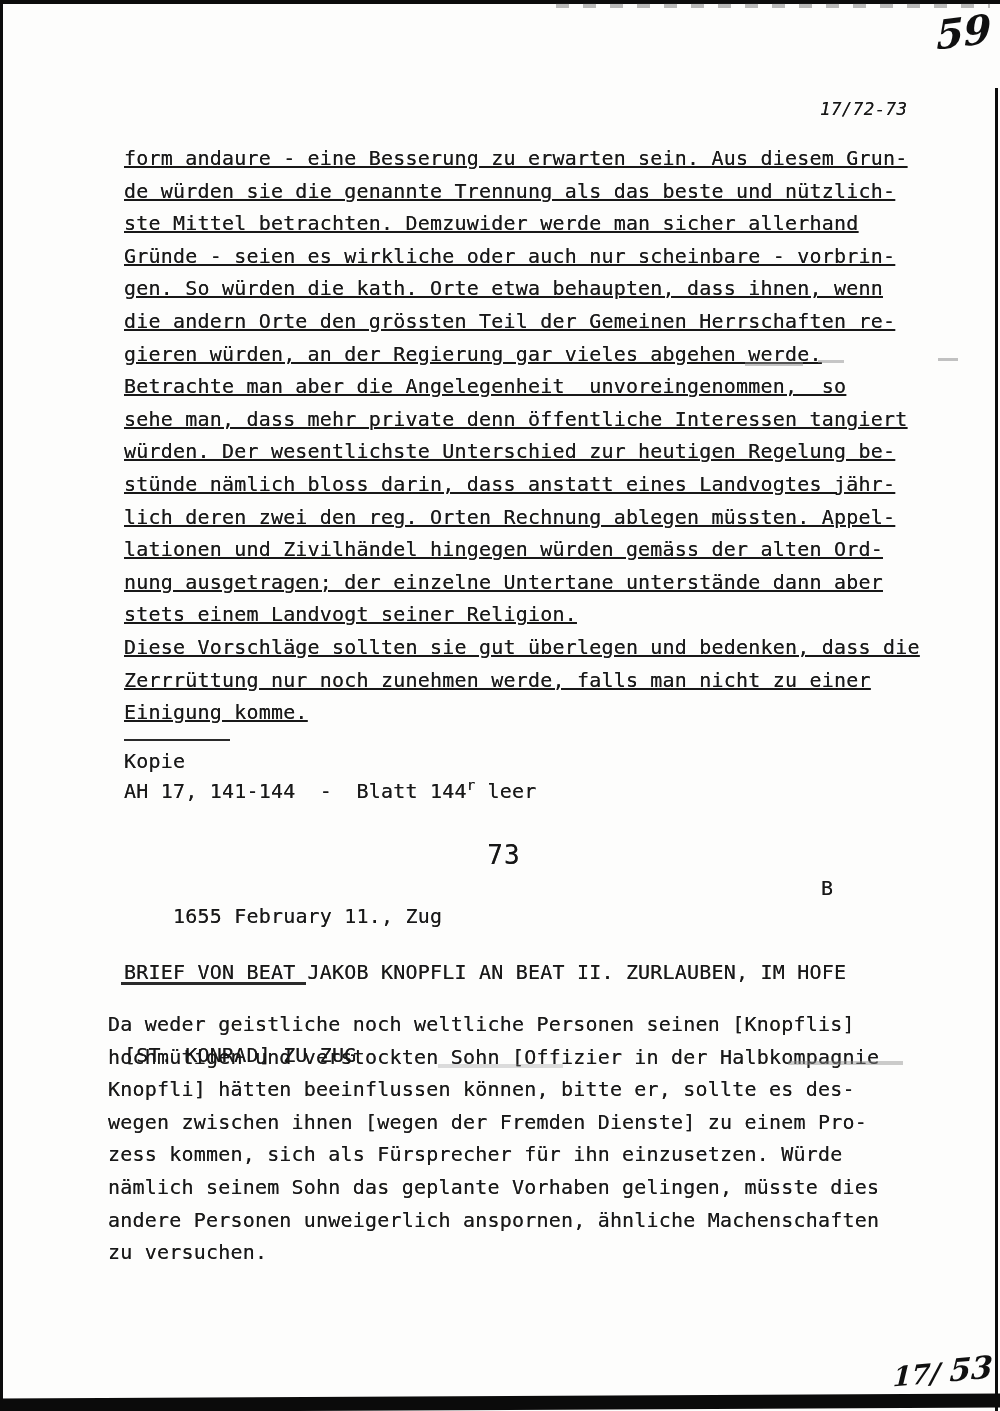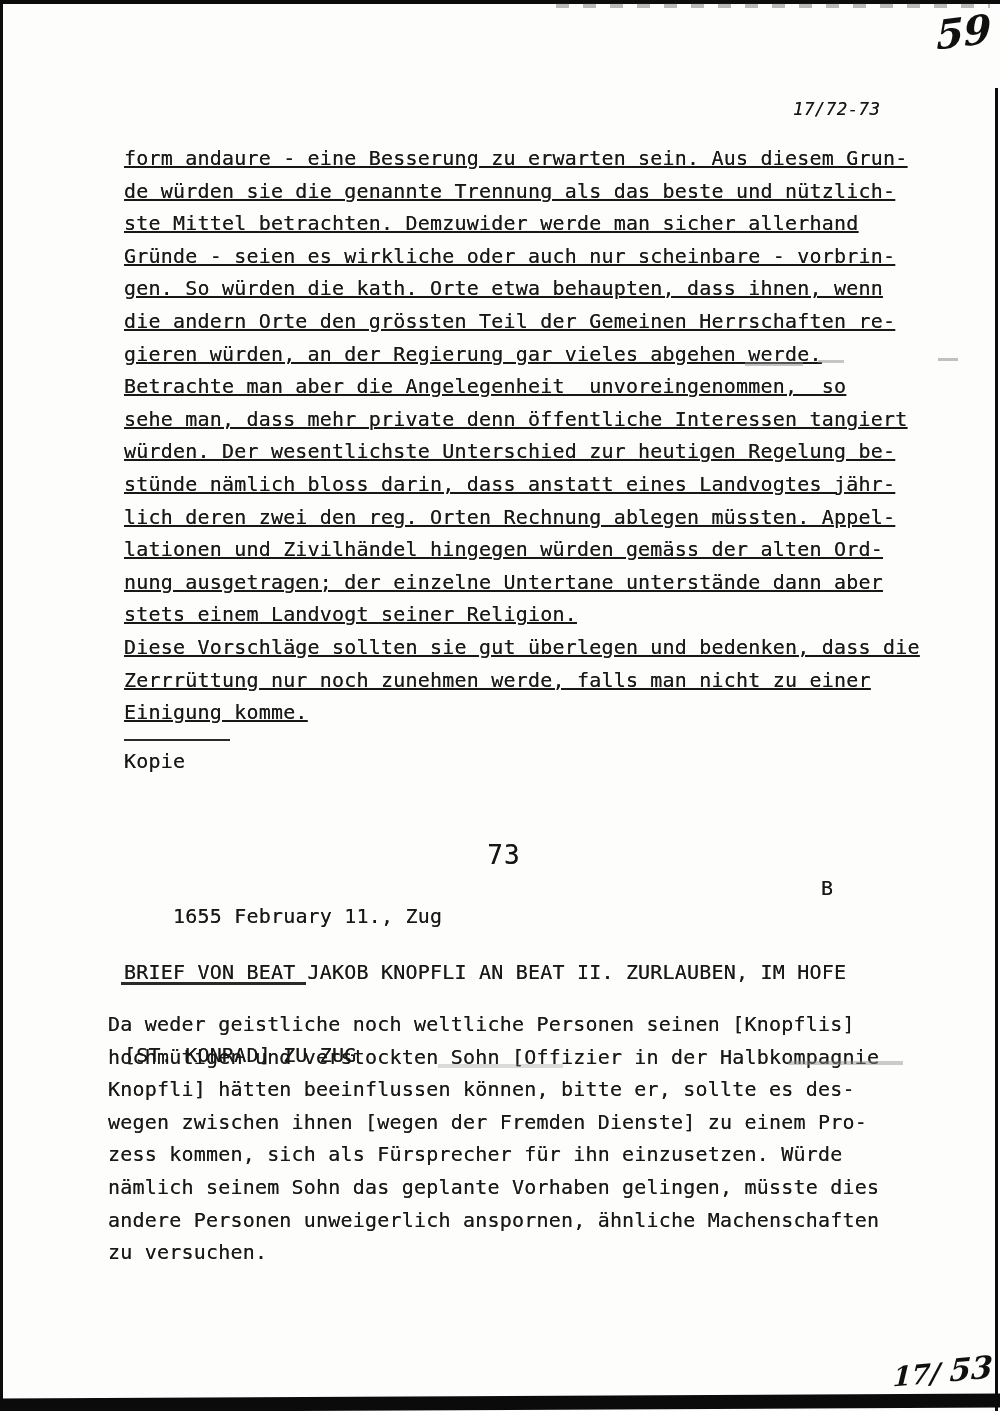--- a/index.html
+++ b/index.html
@@ -30,21 +30,21 @@
   .sup { font-size:14px; vertical-align:8px; letter-spacing:0; }
   .siglum { position:absolute; left:697px; top:0; }
   .title-indent { }
   #entry73-number-wrap {
     position:absolute; left:124px; top:839px; width:760px;
     text-align:center; font-size:26px; line-height:33px;
     letter-spacing:1px; white-space:pre;
     text-shadow:0 0 0.6px rgba(24,24,24,0.75);
   }
   #header-ref {
-    position:absolute; left:793px; top:99px;
+    position:absolute; left:820px; top:99px;
     font-style:italic; font-size:17.5px; letter-spacing:0.4px;
     text-shadow:0 0 0.5px rgba(24,24,24,0.7);
   }
   #kopie-block { top:749px; line-height:25px; }
   #archive-line { top:772px; line-height:26px; }
   #date-line { top:874px; line-height:28px; width:780px; }
   #title-block { top:904px; line-height:27.5px; }
   #top-smudge {
     position:absolute; left:556px; top:3px; width:434px; height:5px;
     background:repeating-linear-gradient(90deg,
@@ -92,20 +92,21 @@
 Diese Vorschläge sollten sie gut überlegen und bedenken, dass die
 Zerrrüttung nur noch zunehmen werde, falls man nicht zu einer
 Einigung komme.</div>
 
   <div class="artifact" style="left:745px; top:362px; width:58px; height:4px; opacity:.5;"></div>
   <div class="artifact" style="left:818px; top:360px; width:26px; height:3px; opacity:.5;"></div>
   <div class="artifact" style="left:938px; top:358px; width:20px; height:3px; opacity:.55;"></div>
 
   <div class="rule" style="left:124px; top:739px; width:106px; height:2px;"></div>
   <div class="tw" id="kopie-block" style="left:124px;">Kopie</div>
+  <div class="tw" id="archive-line" style="left:124px;"><span>AH 17, 141-144  -  Blatt 144</span><span class="sup">r</span><span> leer</span></div>
 
   <div id="entry73-number-wrap">73</div>
 
   <div class="tw" id="date-line" style="left:124px;">
     <span>1655 February 11., Zug</span>
     <span class="siglum">B</span>
   </div>
 
   <div class="tw" id="title-block" style="left:124px;">
     <div>BRIEF VON BEAT JAKOB KNOPFLI AN BEAT II. ZURLAUBEN, IM HOFE</div>

